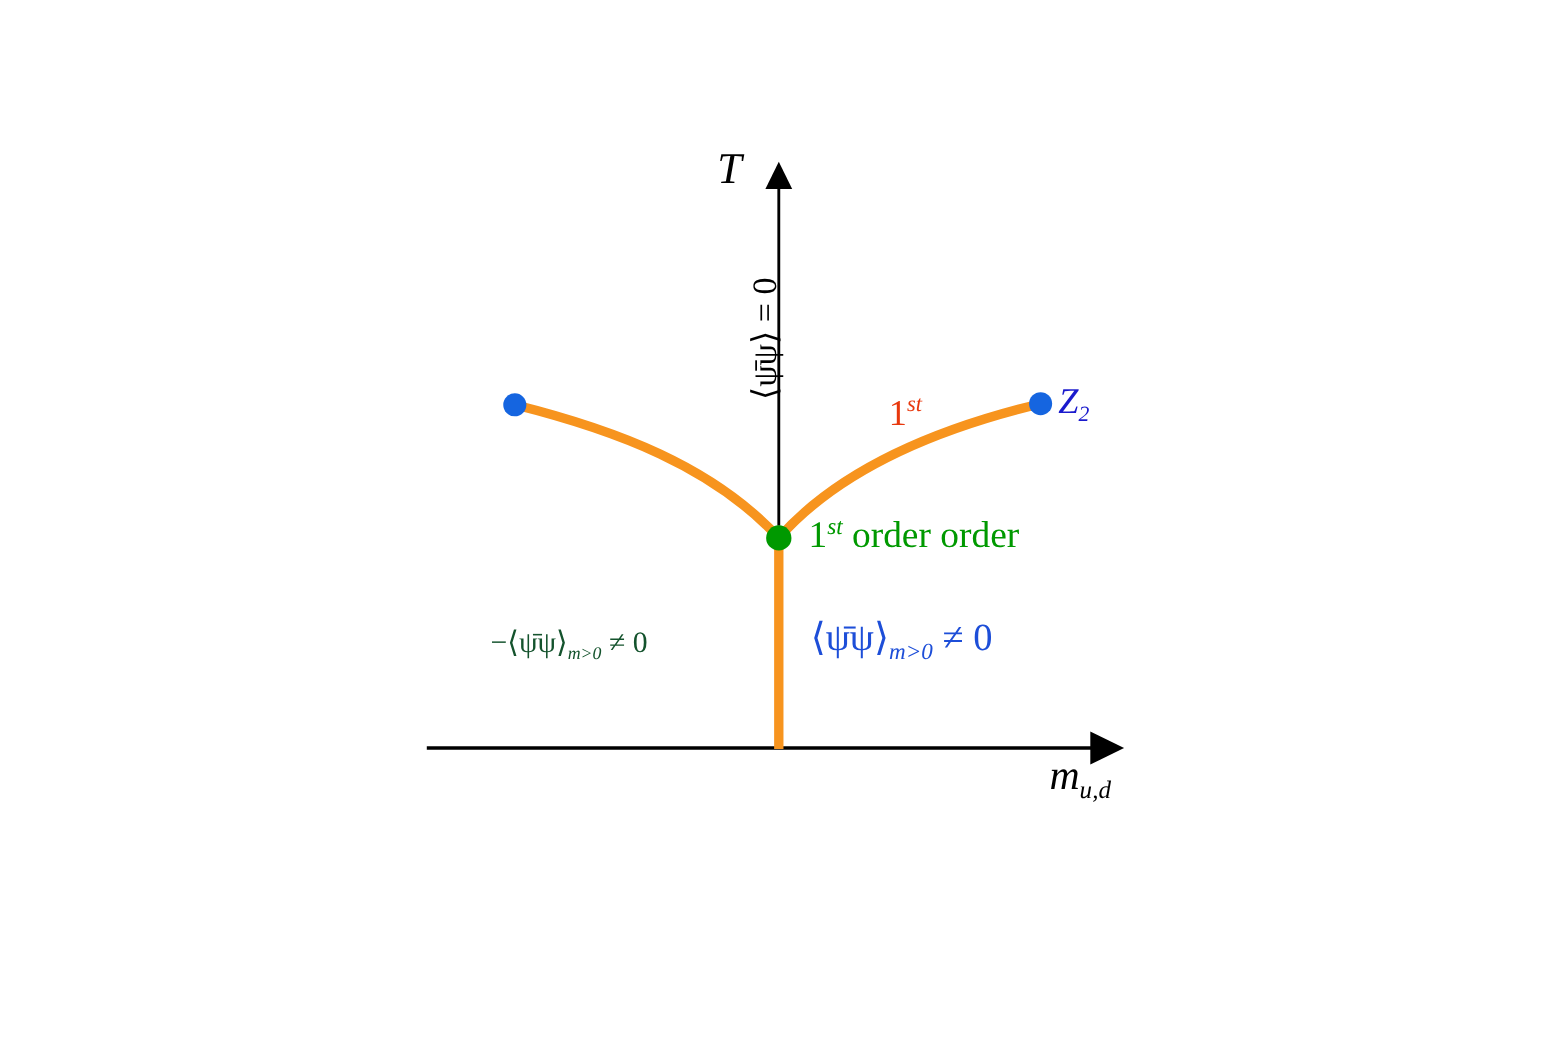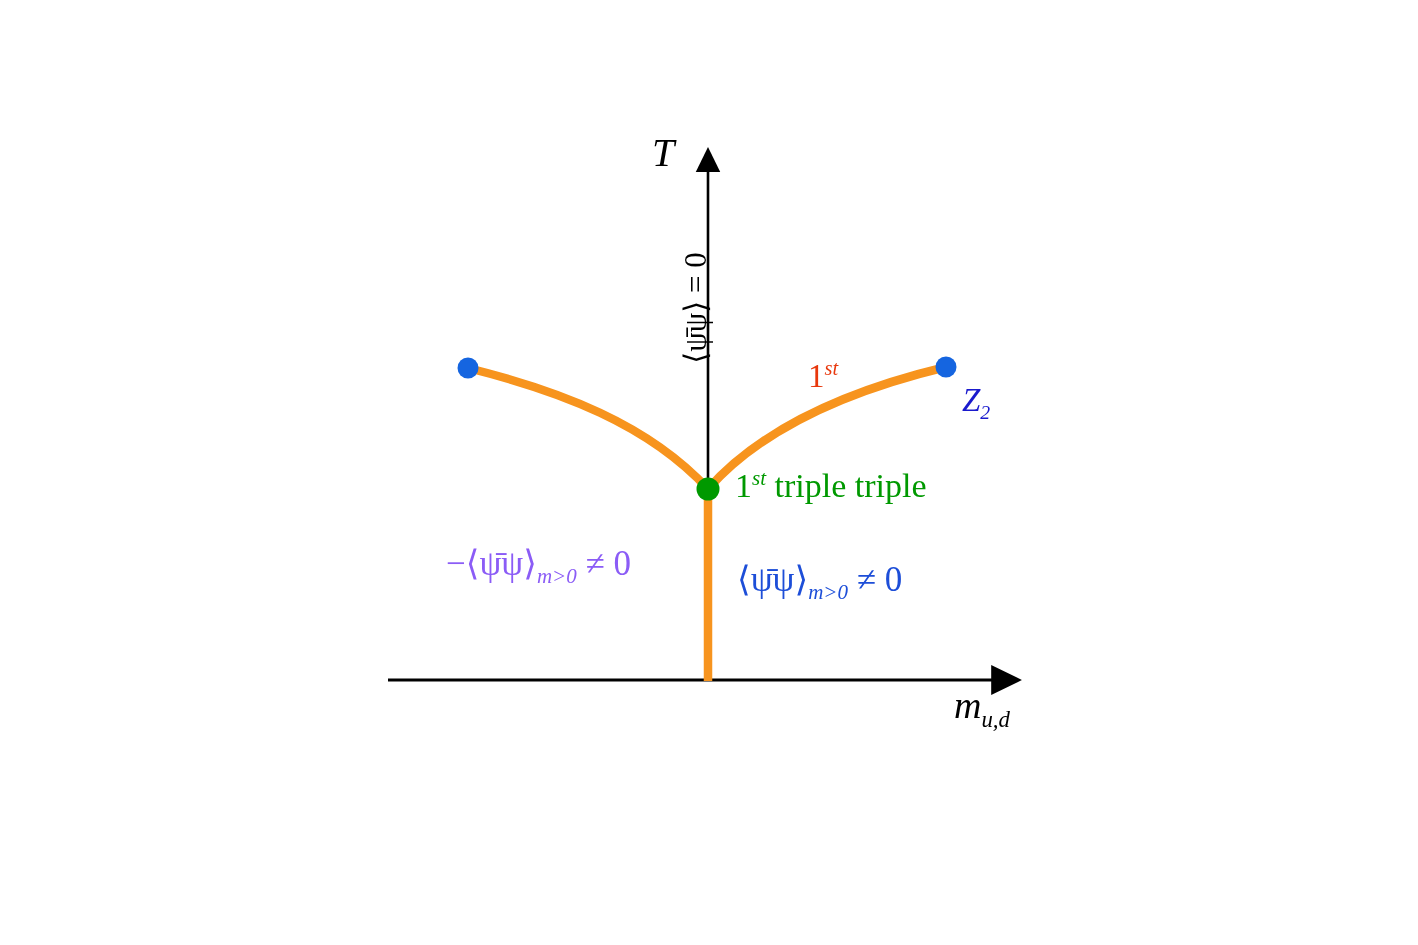--- a/index.html
+++ b/index.html
@@ -79,35 +79,34 @@
     top: 358px;
     font-size: 33px;
     color: #E8380D;
   }
   #z2-label {
     left: 962px;
     top: 349px;
     font-size: 33px;
     color: #1A1ACD;
     font-style: italic;
-    margin-top: 35px;
   }
   #triple-point-label {
     left: 735px;
     top: 468px;
     font-size: 34px;
     color: #009900;
   }
 
   
   #condensate-left-label {
     left: 446px;
-    top: 546px;
-    font-size: 35px;
-    color: #8b5cf6;
+    top: 571px;
+    font-size: 27px;
+    color: #14532d;
   }
   #condensate-right-label {
     left: 737px;
     top: 562px;
     font-size: 35px;
     color: #1d4ed8;
   }
 </style>
 </head>
 <body>
@@ -141,19 +140,19 @@
   <div class="label math-italic" id="t-axis-label">T</div>
 
   <div class="label" id="m-axis-label"><span class="math-italic">m</span><span class="sub">u,d</span></div>
 
   <div class="label" id="chiral-zero-label">⟨ψ̄ψ⟩ = 0</div>
 
   <div class="label" id="first-order-label"><span>1</span><span class="sup">st</span></div>
 
   <div class="label" id="z2-label"><span>Z</span><span class="sub">2</span></div>
 
-  <div class="label" id="triple-point-label"><span>1</span><span class="sup">st</span><span> triple triple</span></div>
+  <div class="label" id="triple-point-label"><span>1</span><span class="sup">st</span><span> order order</span></div>
 
   <div class="label" id="condensate-left-label"><span>−⟨ψ̄ψ⟩</span><span class="sub">m&gt;0</span>&nbsp;<span>≠ 0</span></div>
 
   <div class="label" id="condensate-right-label"><span>⟨ψ̄ψ⟩</span><span class="sub">m&gt;0</span>&nbsp;<span>≠ 0</span></div>
 
 </div>
 
 </body></html>

